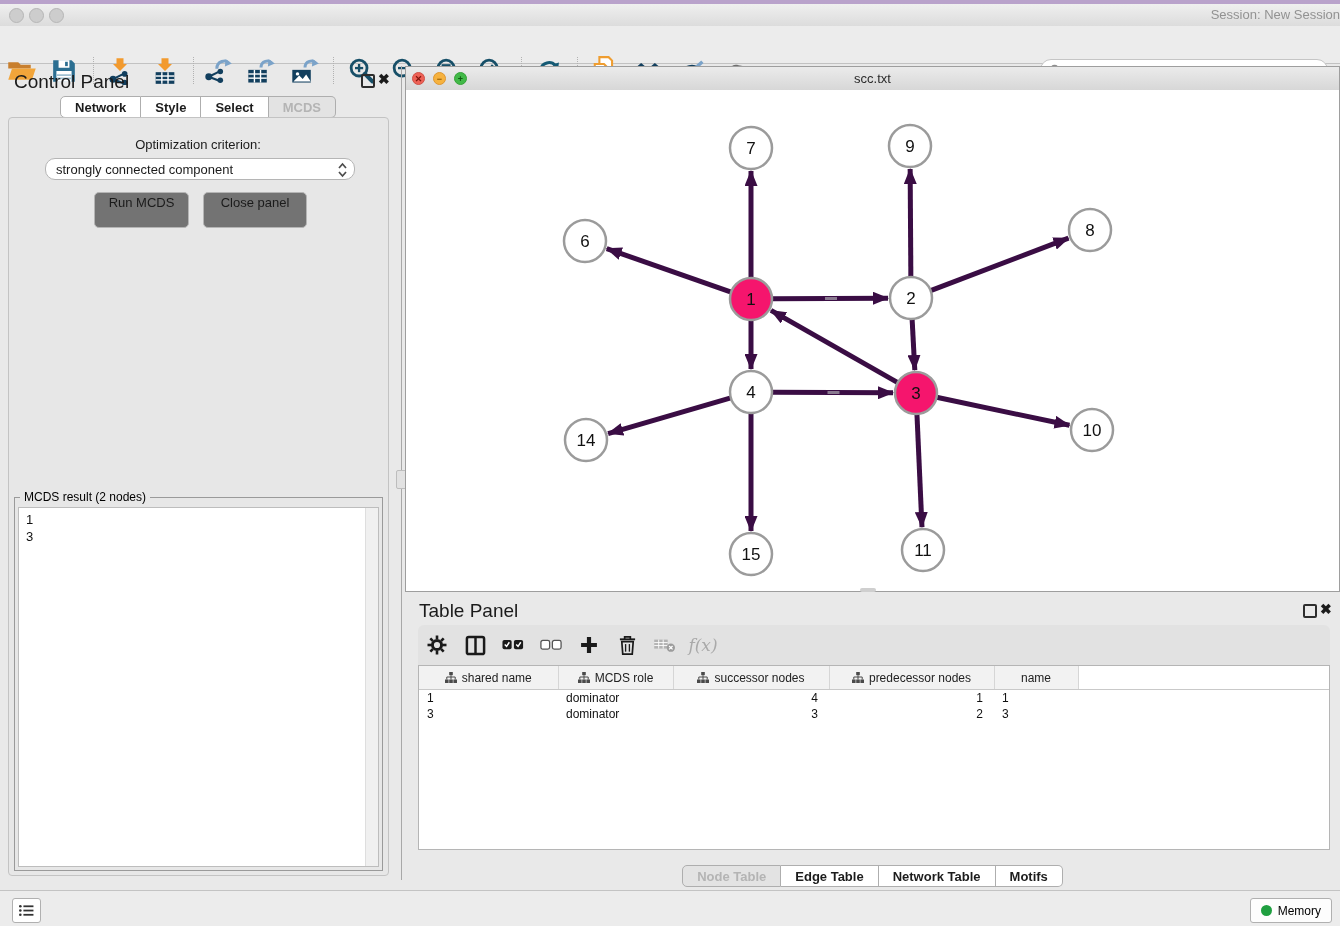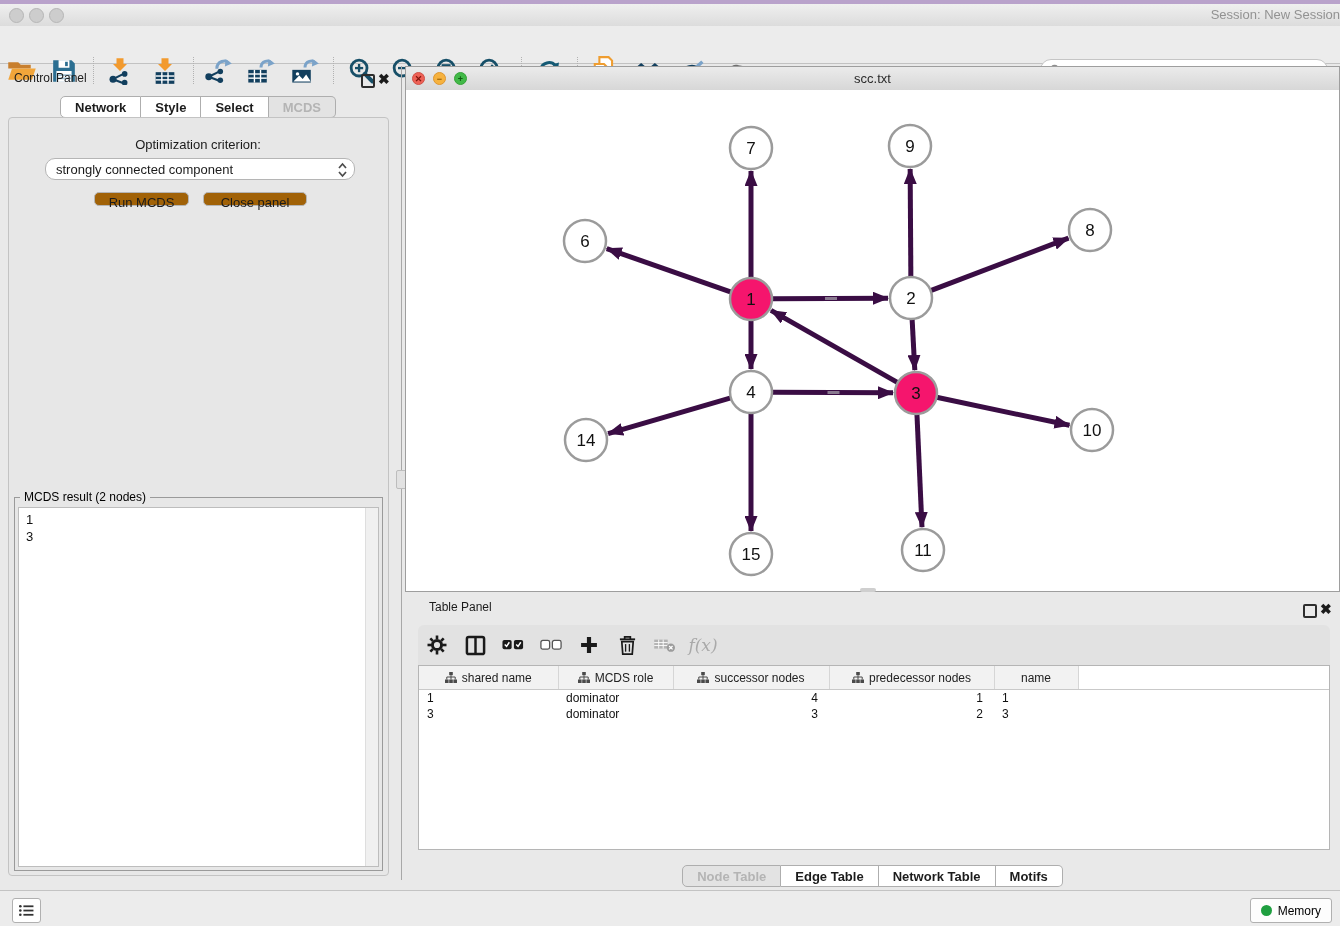--- a/index.html
+++ b/index.html
@@ -17,41 +17,41 @@
   .tl-gray{width:13px;height:13px;border-radius:50%;background:#cdcdcd;border:1px solid #b6b6b6;top:8px}
   #toolbar{left:0;top:26px;width:1340px;height:37px;background:#ececec;border-bottom:1px solid #c2c2c2}
   .tb{position:absolute;top:28px;width:36px;height:33px;display:flex;align-items:center;justify-content:center}
   .sep{position:absolute;top:31px;height:27px;border-left:1px dotted #b2b2b2}
   #search-box{left:1040px;top:33px;width:288px;height:22px;background:#fff;border:1px solid #c5c5c5;
               border-radius:11px;display:flex;align-items:center;padding-left:8px;box-sizing:border-box}
   #search-input{border:none;outline:none;flex:1;font-size:12px;background:transparent;margin-left:4px}
 
   
   #control-panel{left:0;top:66px;width:396px;height:814px}
-  .panel-title{font-size:12px;color:#1b1b1b}
+  .panel-title{font-size:19px;color:#1b1b1b}
   #cp-title{left:14px;top:71px}
   .float-btn{width:10px;height:10px;border:2px solid #2d2d2d;border-radius:2px;background:transparent}
   .close-btn{font-size:14px;font-weight:bold;color:#1b1b1b;line-height:14px}
   #cp-float{left:361px;top:74px}
   #cp-close{left:378px;top:72px}
   .tabrow{display:flex;justify-content:center}
   #cp-tabs{left:0;top:96px;width:396px}
   .aqua-tab{background:#fff;border:1px solid #aeaeae;border-left:none;height:22px;line-height:22px;
             padding:0 14px;font-size:13px;font-weight:700;color:#1c1c1c;box-sizing:border-box;white-space:nowrap}
   .aqua-tab:first-child{border-left:1px solid #aeaeae;border-radius:5px 0 0 5px}
   .aqua-tab:last-child{border-radius:0 5px 5px 0}
   .aqua-tab.selected{background:#e3e3e3;color:#b4b4b4}
   #cp-pane{left:8px;top:117px;width:379px;height:757px;background:#e7e7e7;
            border:1px solid #c3c3c3;border-radius:4px}
   #opt-label{left:0;top:137px;width:396px;text-align:center;font-size:13px;color:#1b1b1b}
   #criterion-select{left:45px;top:158px;width:310px;height:22px;background:#fff;border:1px solid #b5b5b5;
                     border-radius:10px;box-sizing:border-box;display:flex;align-items:center;
                     font-size:13px;color:#1b1b1b;padding-left:10px}
   #criterion-stepper{position:absolute;right:6px;top:2px}
-  .aqua-btn{position:absolute;height:14px;background:#a16207;border:1px solid #b5b5b5;border-radius:5px;
+  .aqua-btn{position:absolute;height:36px;background:#737373;border:1px solid #b5b5b5;border-radius:5px;
             font-size:13px;color:#1b1b1b;text-align:center;line-height:20px;box-sizing:border-box}
   #run-btn{left:94px;top:192px;width:95px}
   #closepanel-btn{left:203px;top:192px;width:104px}
   #result-box{left:14px;top:497px;width:367px;height:372px;border:1px solid #9a9a9a}
   #result-title{position:absolute;top:-8px;left:5px;background:#e7e7e7;padding:0 4px;font-size:12px;color:#000000}
   #result-area{position:absolute;left:3px;top:9px;right:3px;bottom:3px;background:#fff;border:1px solid #bdbdbd}
   #result-lines{position:absolute;left:0;top:0;right:13px;bottom:0;padding:3px 0 0 7px;
                 font-size:13px;line-height:17px;color:#111}
   #result-scroll{position:absolute;top:0;right:0;width:12px;bottom:0;background:#f0f0f0;border-left:1px solid #dedede}
 
@@ -69,21 +69,21 @@
   .tl{position:absolute;top:5px;width:13px;height:13px;border-radius:50%;box-sizing:border-box;
       font-size:9px;font-weight:bold;text-align:center;line-height:12px}
   #tl-close{left:6px;background:#ee6156;border:1px solid #ce5147;color:#7c120b}
   #tl-min{left:27px;background:#f6b23e;border:1px solid #dd9630;color:#8e5a00}
   #tl-zoom{left:48px;background:#42b948;border:1px solid #35a338;color:#0e5c10}
   #net-canvas{position:absolute;left:0;top:23px;right:0;bottom:0;background:#fff;overflow:hidden}
   .nodelabel{font-family:"Liberation Sans", sans-serif;font-size:17px;fill:#111;text-anchor:middle}
 
   
   #table-panel{left:405px;top:592px;width:935px;height:298px}
-  #tp-title{left:24px;top:8px;position:absolute}
+  #tp-title{left:14px;top:8px;position:absolute}
   #tp-float{left:898px;top:12px;position:absolute}
   #tp-close{left:915px;top:10px;position:absolute}
   #tp-toolbar{position:absolute;left:13px;top:33px;width:912px;height:40px;background:#e2e2e2;
               border-radius:6px 6px 0 0;display:flex;align-items:center}
   .tpi{width:38px;height:40px;display:flex;align-items:center;justify-content:center}
   #fx-label{font-family:"DejaVu Serif", serif;font-style:italic;font-size:17px;color:#a9a9a9}
   #node-table-wrap{position:absolute;left:13px;top:73px;width:912px;height:185px;background:#fff;
                    border:1px solid #b5b5b5;box-sizing:border-box;overflow:hidden}
   table{border-collapse:collapse;table-layout:fixed;width:100%}
   th{background:#f2f2f2;border-right:1px solid #d6d6d6;border-bottom:1px solid #c9c9c9;height:21px;

